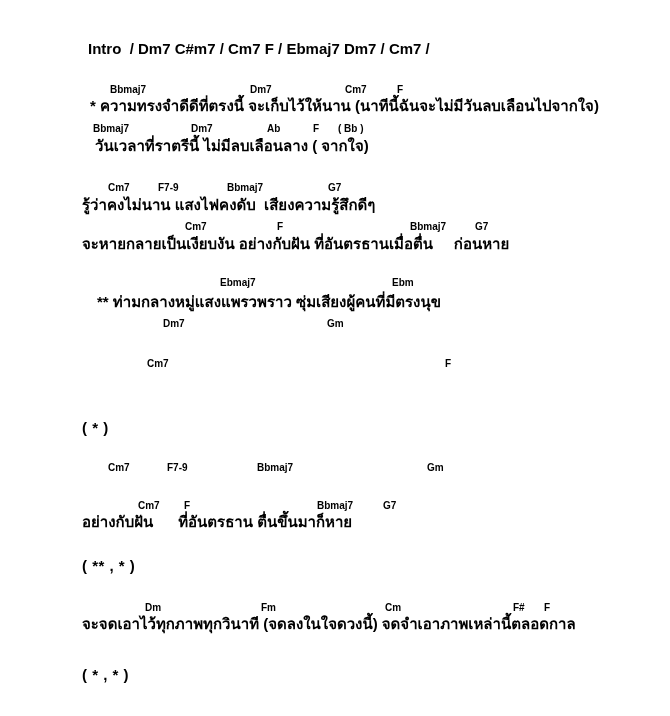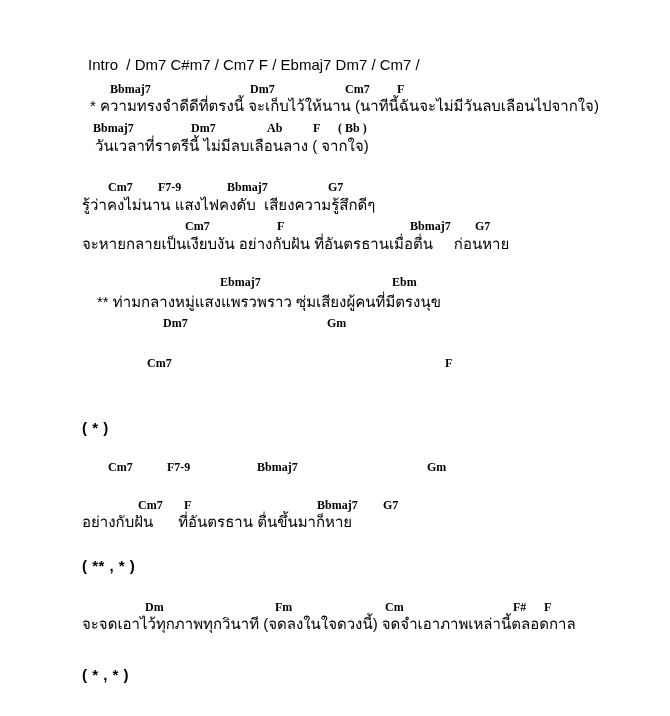--- a/index.html
+++ b/index.html
@@ -12,40 +12,38 @@
     font-family:"Liberation Sans","DejaVu Sans",sans-serif;
     overflow:hidden;
   }
   .line{
     position:absolute;
     white-space:pre;
     line-height:17px;
     font-size:15px;
   }
   .intro-line{
-    font-weight:normal;
+    font-weight:bold;
     font-size:15px;
-    margin-top:16px;
   }
   .chord-row{
     left:0;
     width:584px;
     height:17px;
     font-weight:bold;
-    font-size:12px;
-    font-family:Liberation Serif, serif;
+    font-size:10px;
   }
   .chord-row .chord{
     position:absolute;
     top:0;
     white-space:pre;
   }
   .lyric-row{
     font-size:15px;
-    font-weight:normal;
+    font-weight:bold;
     text-align:center;
   }
   .marker-row{
     font-weight:bold;
     font-size:15px;
     letter-spacing:0.5px;
   }
 </style>
 </head>
 <body>
@@ -117,21 +115,21 @@
     <span class="chord" style="left:184px">F</span>
     <span class="chord" style="left:317px">Bbmaj7</span>
     <span class="chord" style="left:383px">G7</span>
   </div>
   <div class="line lyric-row" style="top:513px;left:82px">อย่างกับฝัน      ที่อันตรธาน ตื่นขึ้นมาก็หาย</div>
 
   <div class="line marker-row" style="top:557px;left:82px">( ** , * )</div>
 
   <div class="line chord-row" style="top:599px">
     <span class="chord" style="left:145px">Dm</span>
-    <span class="chord" style="left:275px">Fm</span>
+    <span class="chord" style="left:261px">Fm</span>
     <span class="chord" style="left:385px">Cm</span>
     <span class="chord" style="left:513px">F#</span>
     <span class="chord" style="left:544px">F</span>
   </div>
   <div class="line lyric-row" style="top:615px;left:82px">จะจดเอาไว้ทุกภาพทุกวินาที (จดลงในใจดวงนี้) จดจำเอาภาพเหล่านี้ตลอดกาล</div>
 
   <div class="line marker-row" style="top:666px;left:82px">( * , * )</div>
 
 </div>
 

